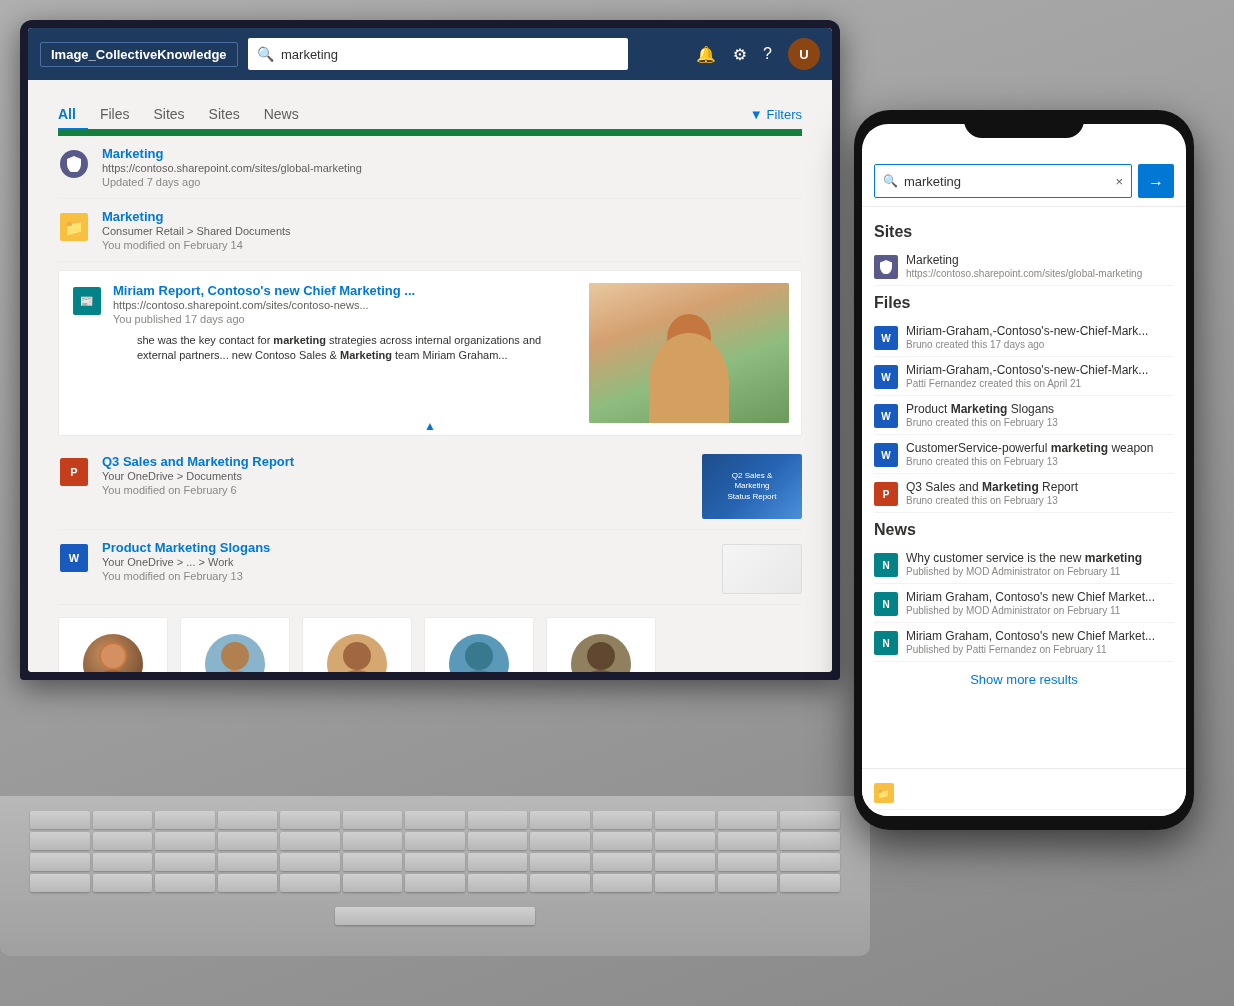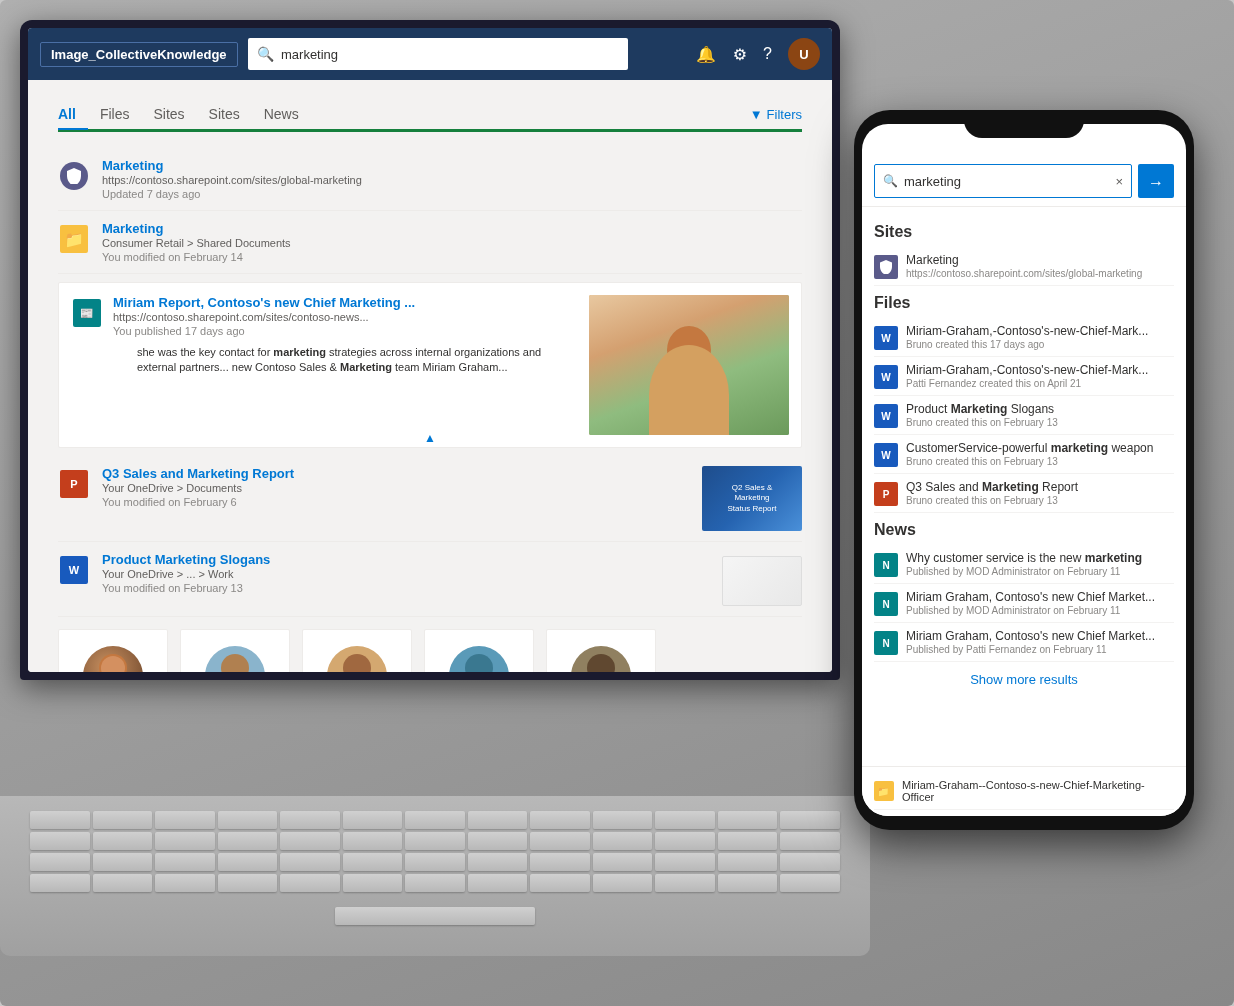--- a/index.html
+++ b/index.html
@@ -14,21 +14,20 @@
 
     
     .scene {
       width: 100%;
       height: 100%;
       position: relative;
       background: linear-gradient(160deg, #b0b0b0 0%, #888 100%);
       display: flex;
       align-items: center;
       justify-content: center;
-      border-radius: 6px;
     }
 
     .laptop-screen-bezel {
       position: absolute;
       top: 10px;
       left: 10px;
       width: 840px;
       height: 720px;
       background: #1a1a2e;
       border-radius: 12px 12px 4px 4px;
@@ -121,22 +120,21 @@
       background: #f3f2f1;
       height: calc(100% - 52px);
       padding: 20px 30px;
       overflow: hidden;
     }
 
     
     .filter-tabs {
       display: flex;
       align-items: center;
-      border-bottom: 3px solid #15803d;
-      margin-bottom: 16px;
+      border-bottom: 7px solid #15803d;
       padding-bottom: 0;
     }
 
     .tab {
       font-size: 14px;
       color: #605e5c;
       padding: 6px 12px;
       cursor: pointer;
       border-bottom: 2px solid transparent;
       margin-bottom: -1px;
@@ -848,22 +846,19 @@
             <div class="phone-result-meta">Published by Patti Fernandez on February 11</div>
           </div>
         </div>
 
         <div class="phone-show-more">Show more results</div>
       </div>
 
       <div class="phone-bottom-items">
         <div class="phone-result-item">
           <div class="phone-result-icon" style="background:#f8c040;width:20px;height:20px;font-size:10px;">📁</div>
-          <div class="phone-result-content">
-            <div class="phone-result-title" style="font-size:11px;">Miriam-Graham--Contoso-s-new-Chief-Marketing-Officer</div>
-          </div>
         </div>
       </div>
 
     </div>
   </div>
 
 </div>
 
 </body></html>

